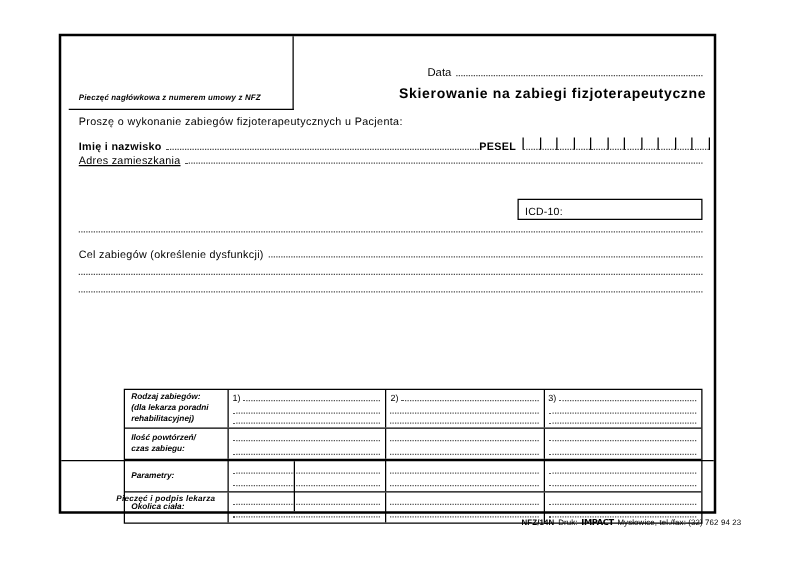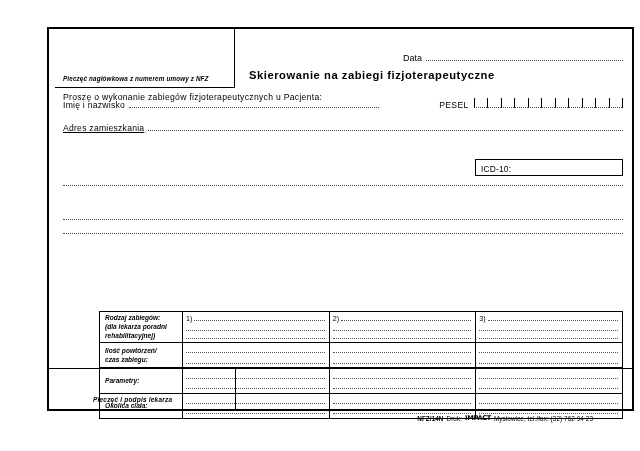--- a/index.html
+++ b/index.html
@@ -14,21 +14,21 @@
     font-family: "Liberation Sans", sans-serif;
     color: #000000;
     overflow: hidden;
   }
 
   
   .form-frame {
     position: absolute;
     left: 47px;
     top: 27px;
-    width: 587px;
+    width: 526px;
     height: 384px;
     border: 2px solid #000;
     box-sizing: border-box;
     background: #fff;
   }
 
   
   .header-band {
     position: absolute;
     left: 0; top: 0;
@@ -71,21 +71,21 @@
   .dots-fill {
     flex: 1 1 auto;
     border-bottom: 1.4px dotted #4a4a4a;
     height: 7px;
   }
   .form-title {
     position: absolute;
     left: 200px;
     right: 6px;
     top: 40px;
-    text-align: left;
+    text-align: right;
     font-size: 11.2px;
     font-weight: bold;
     letter-spacing: .55px;
     white-space: nowrap;
   }
 
   
   .body-region {
     position: absolute;
     left: 0;
@@ -106,21 +106,21 @@
     position: absolute;
     left: 14px;
     right: 9px;
     display: flex;
     align-items: baseline;
     font-size: 8.6px;
     letter-spacing: .25px;
   }
   .field-label { white-space: nowrap; margin-right: 4px; }
 
-  .row-name   { top: 8px; }
+  .row-name   { top: 20px; font-weight: bold; }
   .row-addr   { top: 34px; text-decoration: underline; }
   .row-gmina  { top: 48px; }
   .row-diag   { top: 75px; }
   .row-diag2  { top: 89px; }
   .row-goal   { top: 109px; }
   .row-goal2  { top: 123px; }
   .row-goal3  { top: 137px; }
 
   .row-name .name-dots { width: 250px; flex: 0 0 auto; }
 
@@ -331,20 +331,24 @@
     </div>
 
 
     <div class="icd-box">
       <span class="icd-label">ICD-10:</span>
     </div>
     <div class="field-row row-diag2">
       <span class="dots-fill"></span>
     </div>
 
+    <div class="field-row row-goal">
+      <span class="field-label">Cel zabiegów (określenie dysfunkcji)</span>
+      <span class="dots-fill"></span>
+    </div>
     <div class="field-row row-goal2">
       <span class="dots-fill"></span>
     </div>
     <div class="field-row row-goal3">
       <span class="dots-fill"></span>
     </div>
 
     <div class="tx-table">
 
       <div class="tx-row r1">

